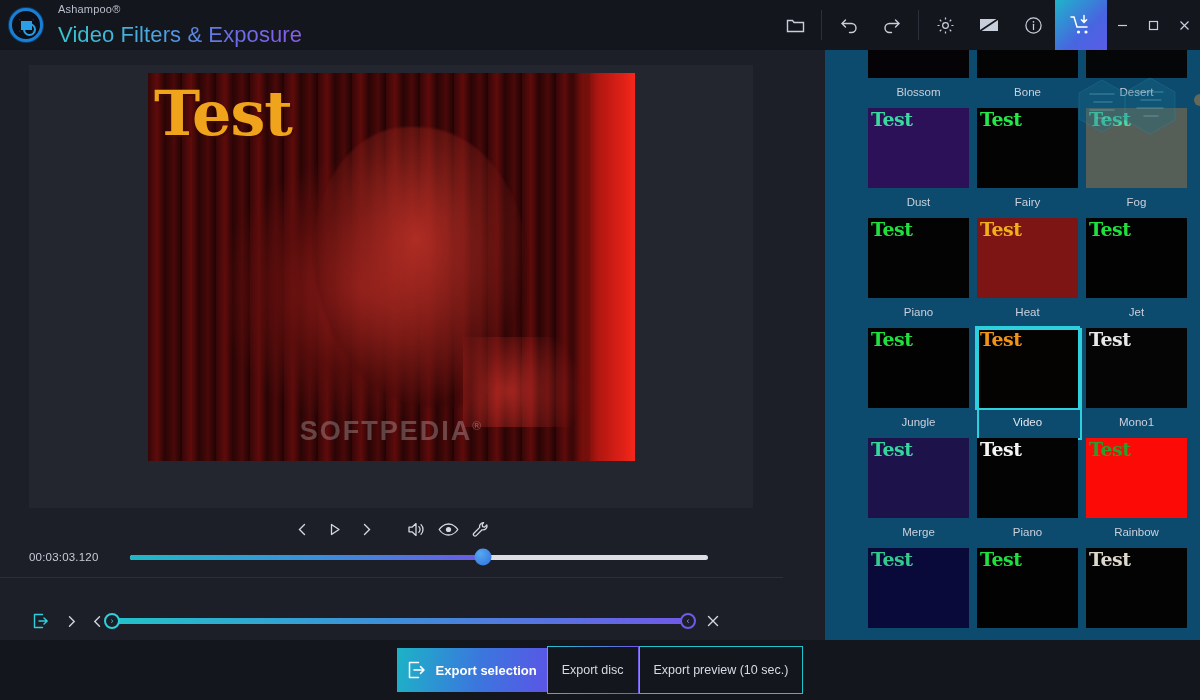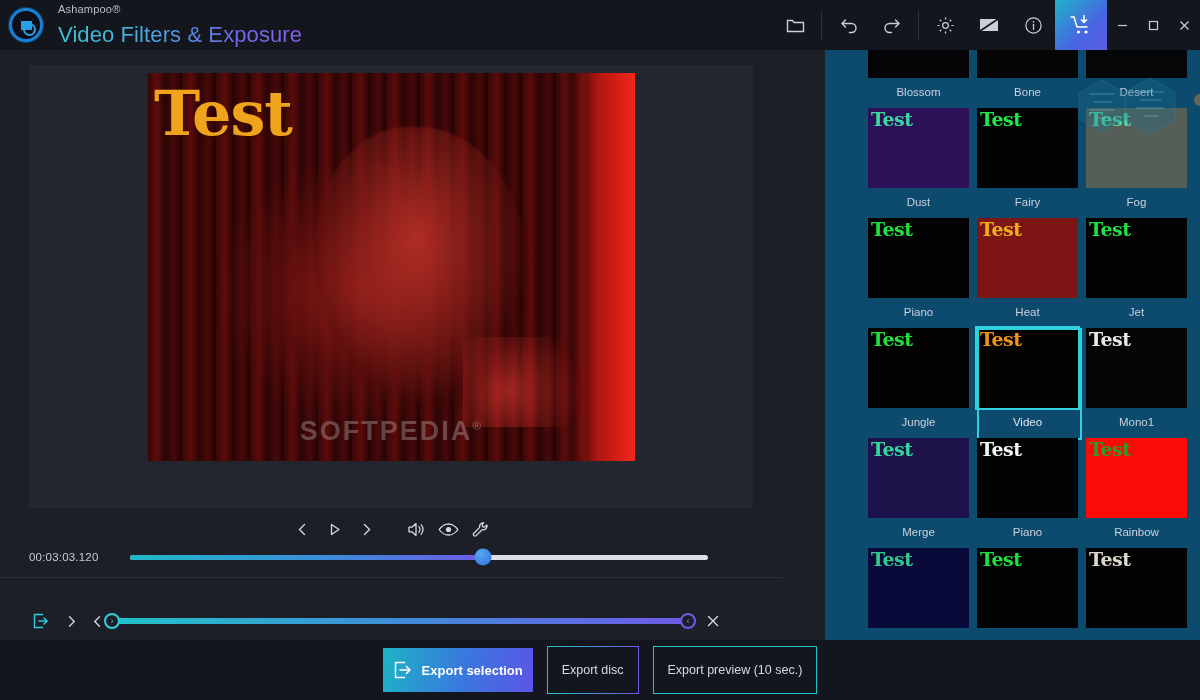--- a/index.html
+++ b/index.html
@@ -328,21 +328,21 @@
     pointer-events: none; z-index: 10;
     opacity: .55;
   }
 
   
   .bottombar {
     position: absolute; left: 0; top: 640px;
     width: 1200px; height: 60px;
     background: #14161d;
     display: flex; align-items: center; justify-content: center;
-    gap: 14px;
+    gap: 0;
     z-index: 30;
   }
   .btn-export-primary {
     width: 150px; height: 44px;
     background: linear-gradient(100deg, #1cb3c6 0%, #3b76de 55%, #5b55e6 100%);
     display: flex; align-items: center; justify-content: center; gap: 9px;
     cursor: pointer;
   }
   .btn-export-primary .lbl {
     font-size: 13px; font-weight: bold; color: #fff;

